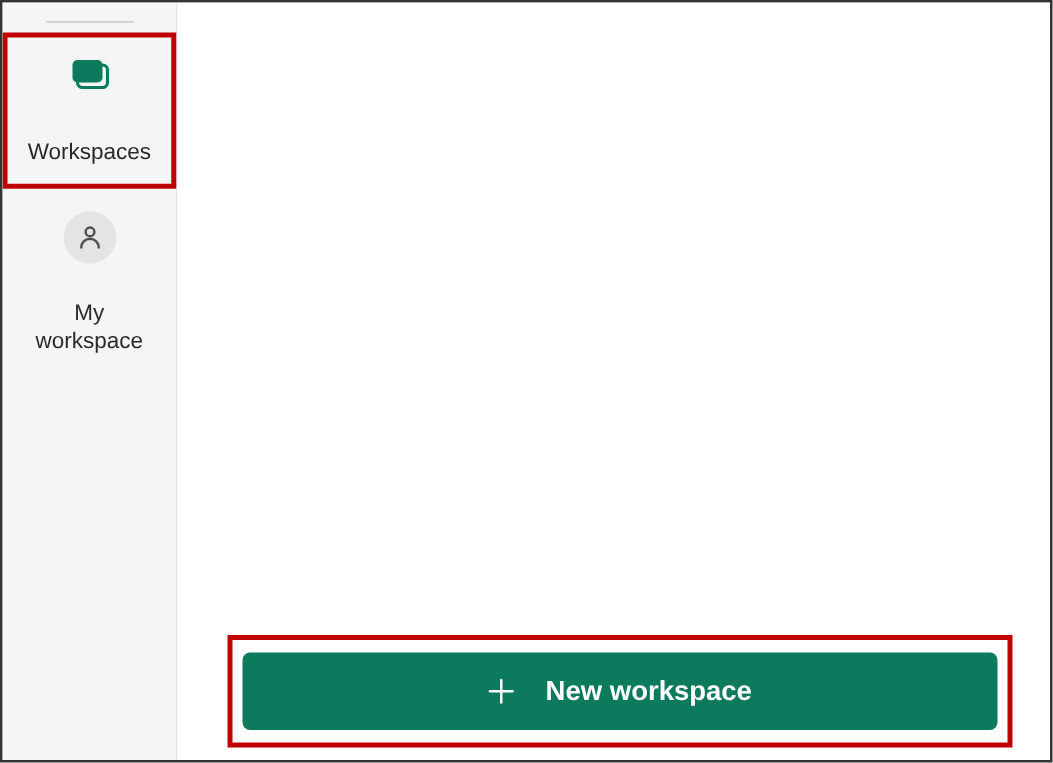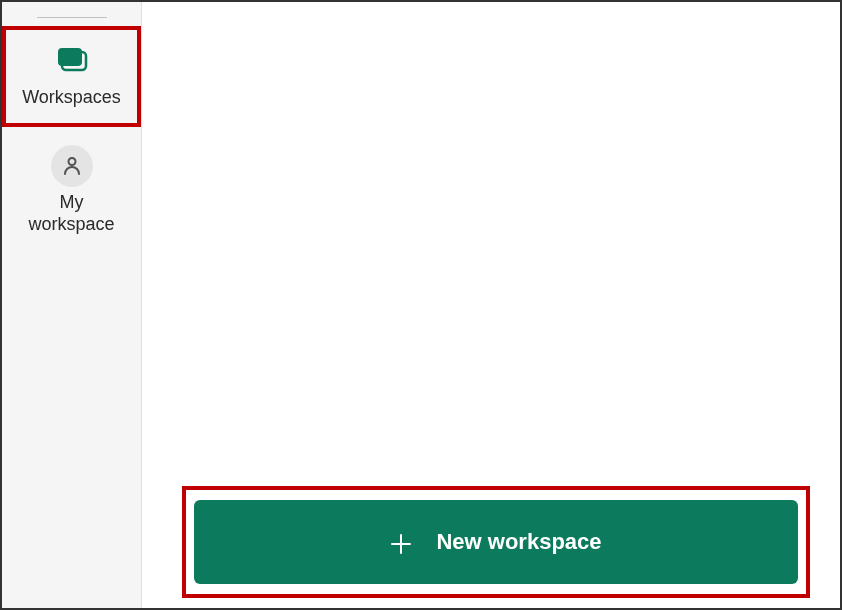--- a/index.html
+++ b/index.html
@@ -45,20 +45,21 @@
       margin-bottom: 8px;
       display: flex;
       align-items: center;
       justify-content: center;
       height: 34px;
     }
     .nav-label {
       font-size: 18px;
       color: #2a2a2a;
       line-height: 1.25;
+      margin-top: 24px;
     }
     .avatar-circle {
       width: 42px;
       height: 42px;
       border-radius: 50%;
       background: #e4e4e4;
       display: flex;
       align-items: center;
       justify-content: center;
     }
@@ -74,26 +75,26 @@
       right: 30px;
       border: 4px solid #c00000;
       padding: 10px 8px;
     }
     .new-workspace-btn {
       width: 100%;
       background: #0c7a5d;
       color: #ffffff;
       border: none;
       border-radius: 6px;
-      padding: 29px 0;
+      padding: 18px 0;
       font-size: 22px;
       font-weight: 600;
       cursor: pointer;
       display: flex;
-      align-items: flex-end;
+      align-items: center;
       justify-content: center;
       gap: 24px;
     }
     .plus-icon {
       display: inline-flex;
     }
   </style>
 </head>
 <body>
 

